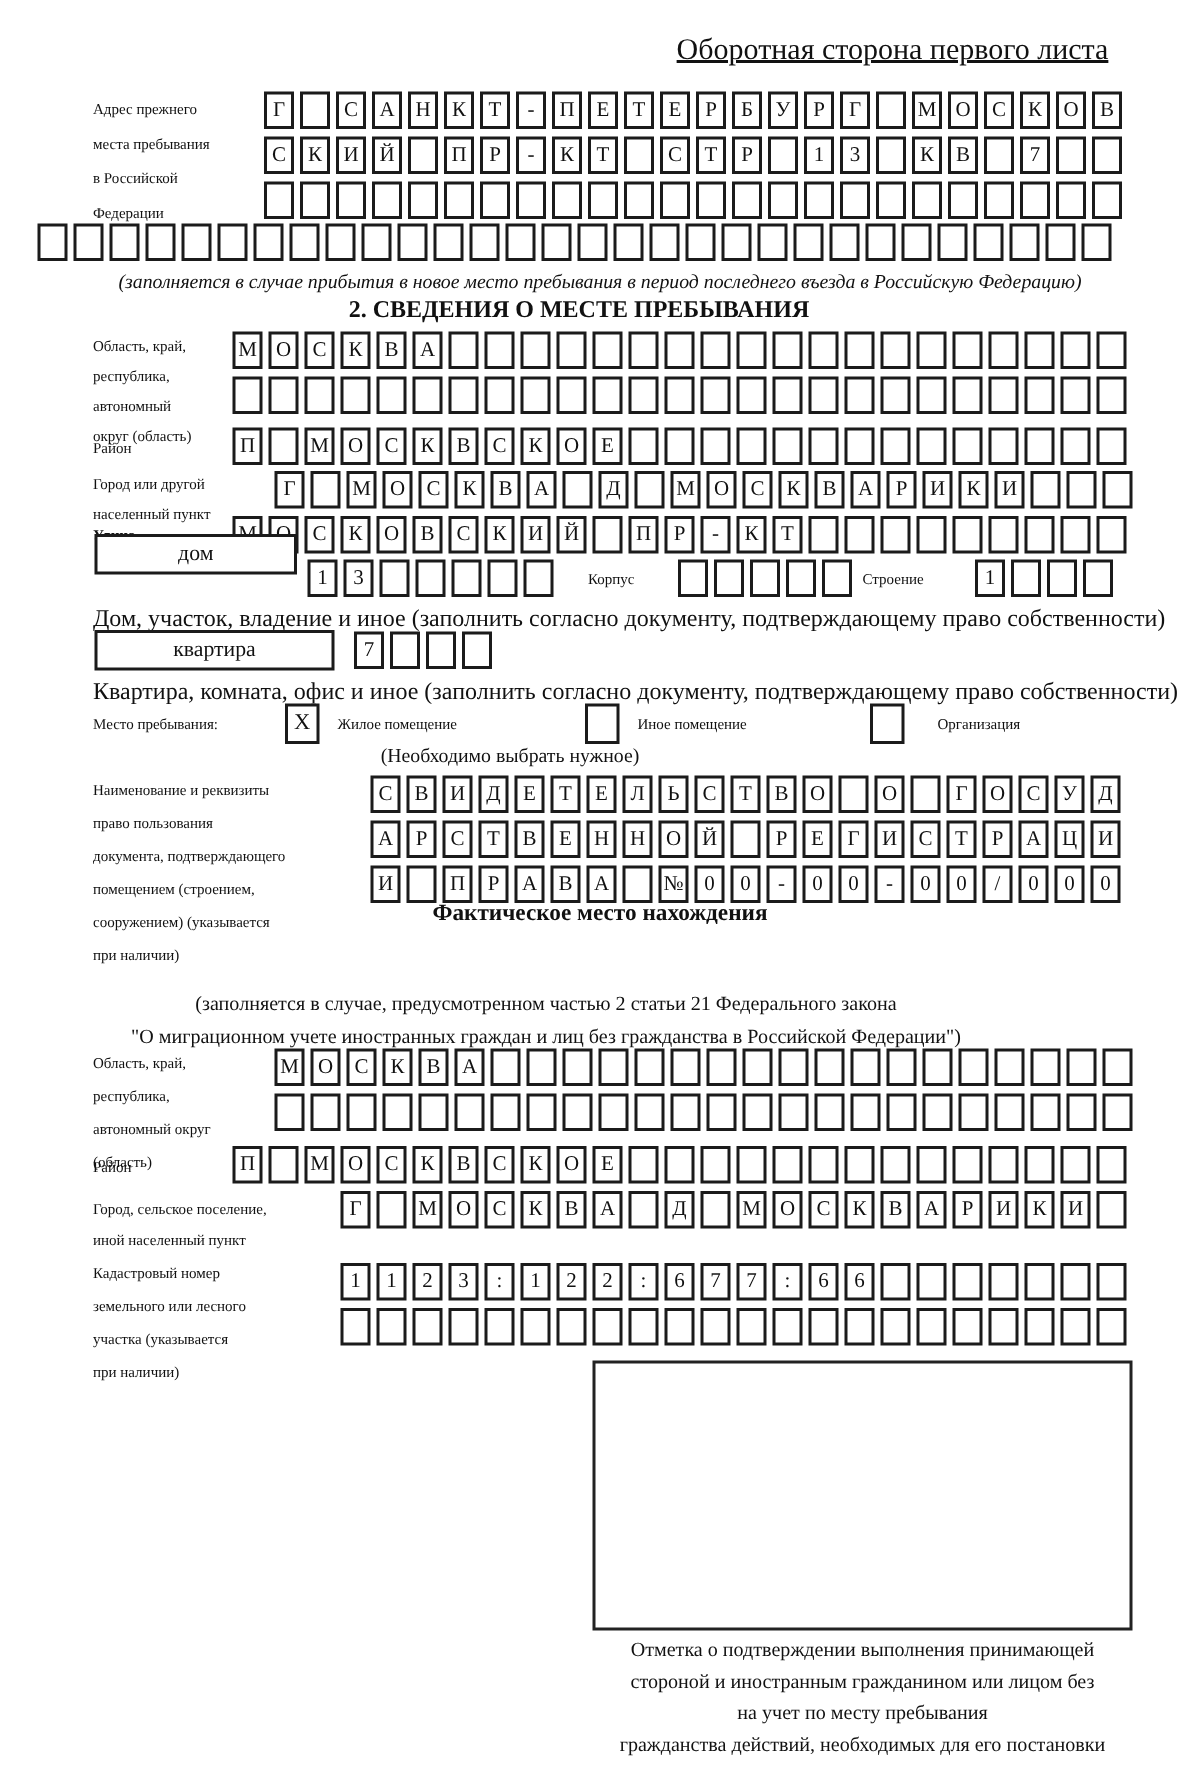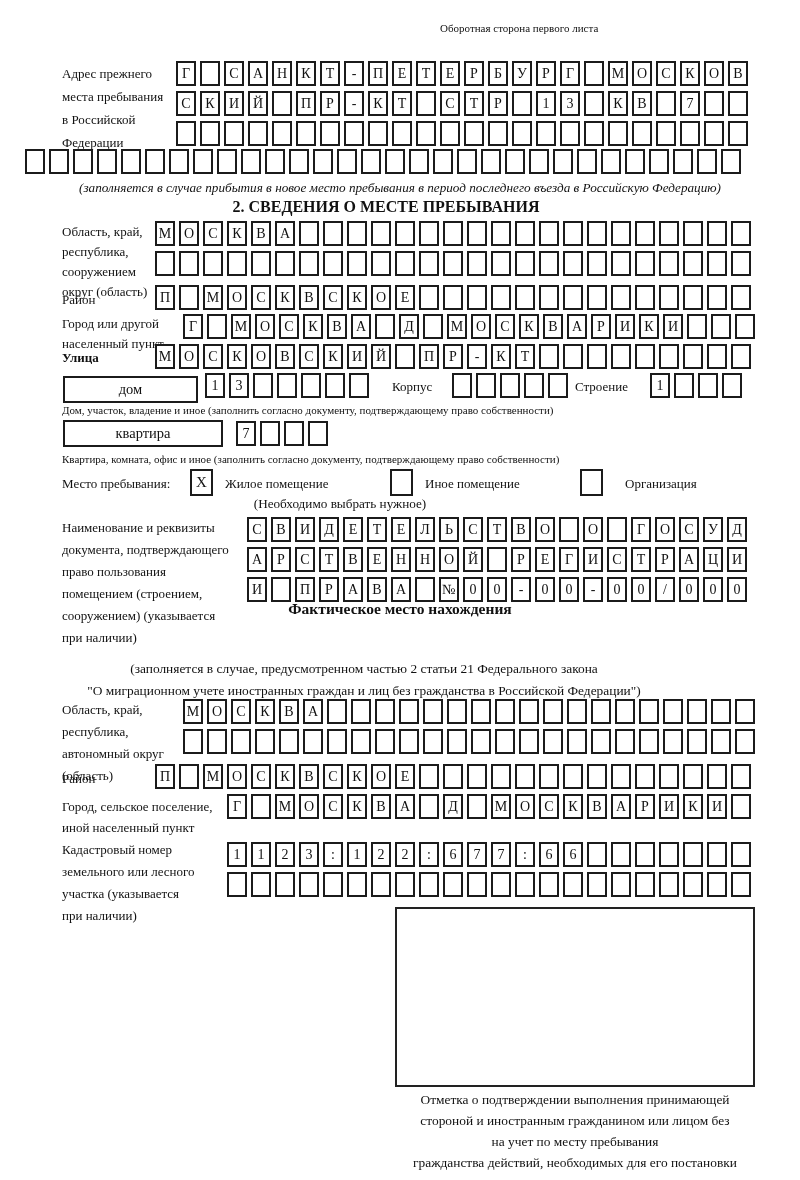--- a/index.html
+++ b/index.html
@@ -1,25 +1,25 @@
 <!DOCTYPE html>
 <html><head>
 <meta charset="utf-8">
 <style>
   html,body { margin:0; padding:0; background:#fff; }
   .page {
     position:relative; width:800px; height:1180px; background:#ffffff;
     font-family:"Liberation Serif", serif; color:#111; overflow:hidden;
   }
-  .hdr-note { position:absolute; font-size:11px; text-align:left; }
-  .label { position:absolute; font-size:13px; line-height:22px; white-space:nowrap; }
+  .hdr-note { position:absolute; font-size:20px; text-align:center;text-decoration:underline; }
+  .label { position:absolute; font-size:10px; line-height:22px; white-space:nowrap; }
   .label.lh20 { line-height:20px; }
   .label.lh23 { line-height:23px; }
   .caption { position:absolute; font-size:13.2px; text-align:center; }
-  .caption-left { position:absolute; font-size:11px; white-space:nowrap; }
+  .caption-left { position:absolute; font-size:16px; white-space:nowrap; }
   .heading { position:absolute; font-size:16px; font-weight:bold; text-align:center; }
   .cellrow { position:absolute; display:flex; gap:4px; }
   .cell {
     flex:0 0 20px; width:20px; height:25px; box-sizing:border-box;
     border:2px solid #1b1b1b; display:flex; align-items:center; justify-content:center;
     font-size:14px; background:#fff;
   }
   .fieldbox {
     position:absolute; box-sizing:border-box; border:2px solid #1b1b1b; background:#fff;
     display:flex; align-items:center; justify-content:center; font-size:14.5px;
@@ -156,21 +156,21 @@
       <div class="cell"></div>
       <div class="cell"></div>
     </div>
   <div class="caption" style="left:0px; top:180px; width:800px;font-style:italic;">(заполняется в случае прибытия в новое место пребывания в период последнего въезда в Российскую Федерацию)</div>
 
   <div class="heading" style="left:0px; top:198px; width:772px;">2. СВЕДЕНИЯ О МЕСТЕ ПРЕБЫВАНИЯ</div>
 
   <div class="label lh20" style="left:62px; top:222px;">
       <div>Область, край,</div>
       <div>республика,</div>
-      <div>сооружением</div>
+      <div>автономный</div>
       <div>округ (область)</div>
     </div>
   <div class="cellrow" style="left:155px; top:221px;">
       <div class="cell">М</div>
       <div class="cell">О</div>
       <div class="cell">С</div>
       <div class="cell">К</div>
       <div class="cell">В</div>
       <div class="cell">А</div>
       <div class="cell"></div>
@@ -303,21 +303,21 @@
       <div class="cell"></div>
       <div class="cell"></div>
       <div class="cell"></div>
       <div class="cell"></div>
       <div class="cell"></div>
       <div class="cell"></div>
       <div class="cell"></div>
       <div class="cell"></div>
     </div>
 
-  <div class="fieldbox" style="left:63px; top:376px; width:135px; height:27px;">дом</div>
+  <div class="fieldbox" style="left:63px; top:356px; width:135px; height:27px;">дом</div>
   <div class="cellrow" style="left:205px; top:373px;">
       <div class="cell">1</div>
       <div class="cell">3</div>
       <div class="cell"></div>
       <div class="cell"></div>
       <div class="cell"></div>
       <div class="cell"></div>
       <div class="cell"></div>
     </div>
   <div class="label" style="left:392px; top:376px;">Корпус</div>
@@ -350,22 +350,22 @@
   <div class="checkbox" style="left:190px; top:469px;">X</div>
   <div class="label" style="left:225px; top:473px;">Жилое помещение</div>
   <div class="checkbox" style="left:390px; top:469px;"></div>
   <div class="label" style="left:425px; top:473px;">Иное помещение</div>
   <div class="checkbox" style="left:580px; top:469px;"></div>
   <div class="label" style="left:625px; top:473px;">Организация</div>
   <div class="caption" style="left:60px; top:496px; width:560px;">(Необходимо выбрать нужное)</div>
 
   <div class="label" style="left:62px; top:517px;">
       <div>Наименование и реквизиты</div>
+      <div>право пользования</div>
       <div>документа, подтверждающего</div>
-      <div>право пользования</div>
       <div>помещением (строением,</div>
       <div>сооружением) (указывается</div>
       <div>при наличии)</div>
     </div>
   <div class="cellrow" style="left:247px; top:517px;">
       <div class="cell">С</div>
       <div class="cell">В</div>
       <div class="cell">И</div>
       <div class="cell">Д</div>
       <div class="cell">Е</div>

